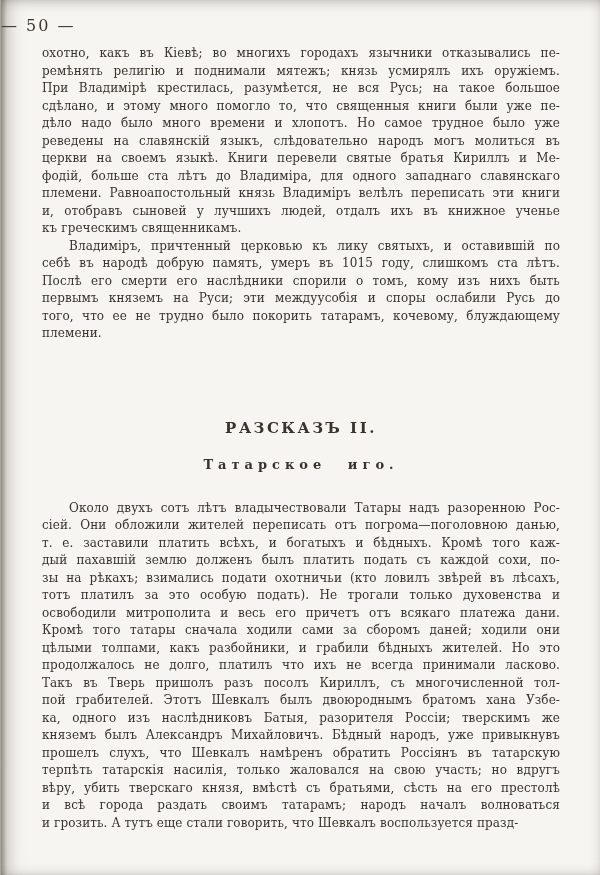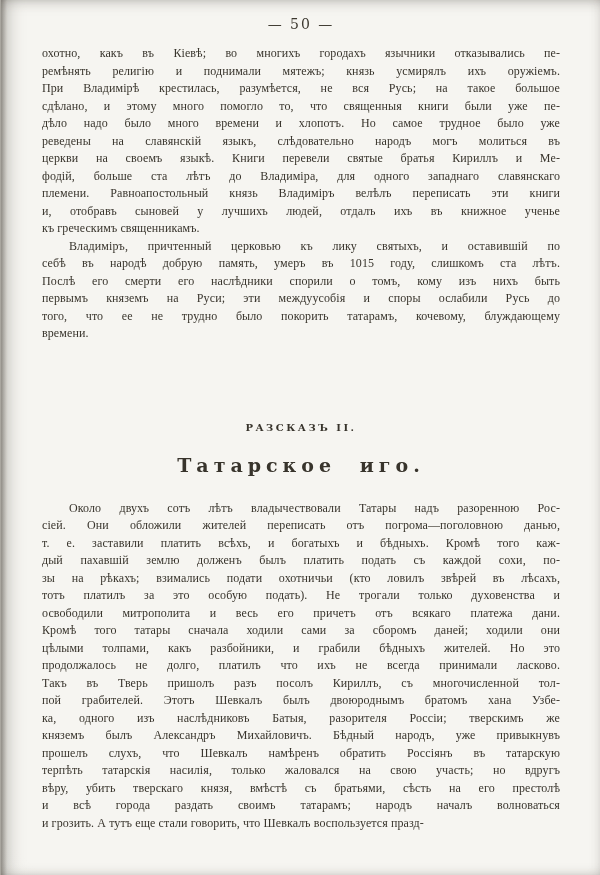--- a/index.html
+++ b/index.html
@@ -27,57 +27,56 @@
     left: 0; top: 0; bottom: 0;
     width: 6px;
     background: linear-gradient(90deg, rgba(70, 64, 55, 0.35), rgba(70, 64, 55, 0));
     pointer-events: none;
   }
   .folio {
     position: absolute;
     top: 16px;
     left: 0;
     right: 0;
-    text-align: center;
-    font-size: 14px;
+    font-size: 16px;
     letter-spacing: 2px;
     color: #3c382f;
   }
   .textblock {
     position: absolute;
     left: 41px;
     right: 41px;
     top: 45px;
     font-size: 12px;
     line-height: 17.5px;
     letter-spacing: 0.1px;
   }
-  .para { margin: 0; font-family: Liberation Serif, serif; }
+  .para { margin: 0; }
   .tline {
     text-align: justify;
     text-align-last: justify;
   }
   .para .tline:last-child {
     text-align-last: left;
   }
   .para.indent .tline:first-child {
     text-indent: 27px;
   }
   .chapter-heading {
     margin: 74px 0 0 0;
     text-align: center;
-    font-size: 10px;
+    font-size: 15px;
     line-height: 22px;
     font-weight: bold;
     letter-spacing: 2.5px;
   }
   .chapter-subheading {
     margin: 17px 0 0 0;
     text-align: center;
-    font-size: 19px;
+    font-size: 13px;
     line-height: 18px;
     font-weight: bold;
     letter-spacing: 5px;
     word-spacing: 12px;
   }
   .para.body-start { margin-top: 26px; }
 </style>
 </head>
 <body>
 
@@ -98,21 +97,21 @@
         <div class="tline">и, отобравъ сыновей у лучшихъ людей, отдалъ ихъ въ книжное ученье</div>
         <div class="tline">къ греческимъ священникамъ.</div>
       </div>
 
     <div class="para indent">
         <div class="tline">Владиміръ, причтенный церковью къ лику святыхъ, и оставившій по</div>
         <div class="tline">себѣ въ народѣ добрую память, умеръ въ 1015 году, слишкомъ ста лѣтъ.</div>
         <div class="tline">Послѣ его смерти его наслѣдники спорили о томъ, кому изъ нихъ быть</div>
         <div class="tline">первымъ княземъ на Руси; эти междуусобія и споры ослабили Русь до</div>
         <div class="tline">того, что ее не трудно было покорить татарамъ, кочевому, блуждающему</div>
-        <div class="tline">времени.</div>
+        <div class="tline">племени.</div>
       </div>
 
     <h2 class="chapter-heading">РАЗСКАЗЪ II.</h2>
 
     <h3 class="chapter-subheading">Татарское иго.</h3>
 
     <div class="para indent body-start">
         <div class="tline">Около двухъ сотъ лѣтъ владычествовали Татары надъ разоренною Рос-</div>
         <div class="tline">сіей. Они обложили жителей переписать отъ погрома—поголовною данью,</div>
         <div class="tline">т. е. заставили платить всѣхъ, и богатыхъ и бѣдныхъ. Кромѣ того каж-</div>

